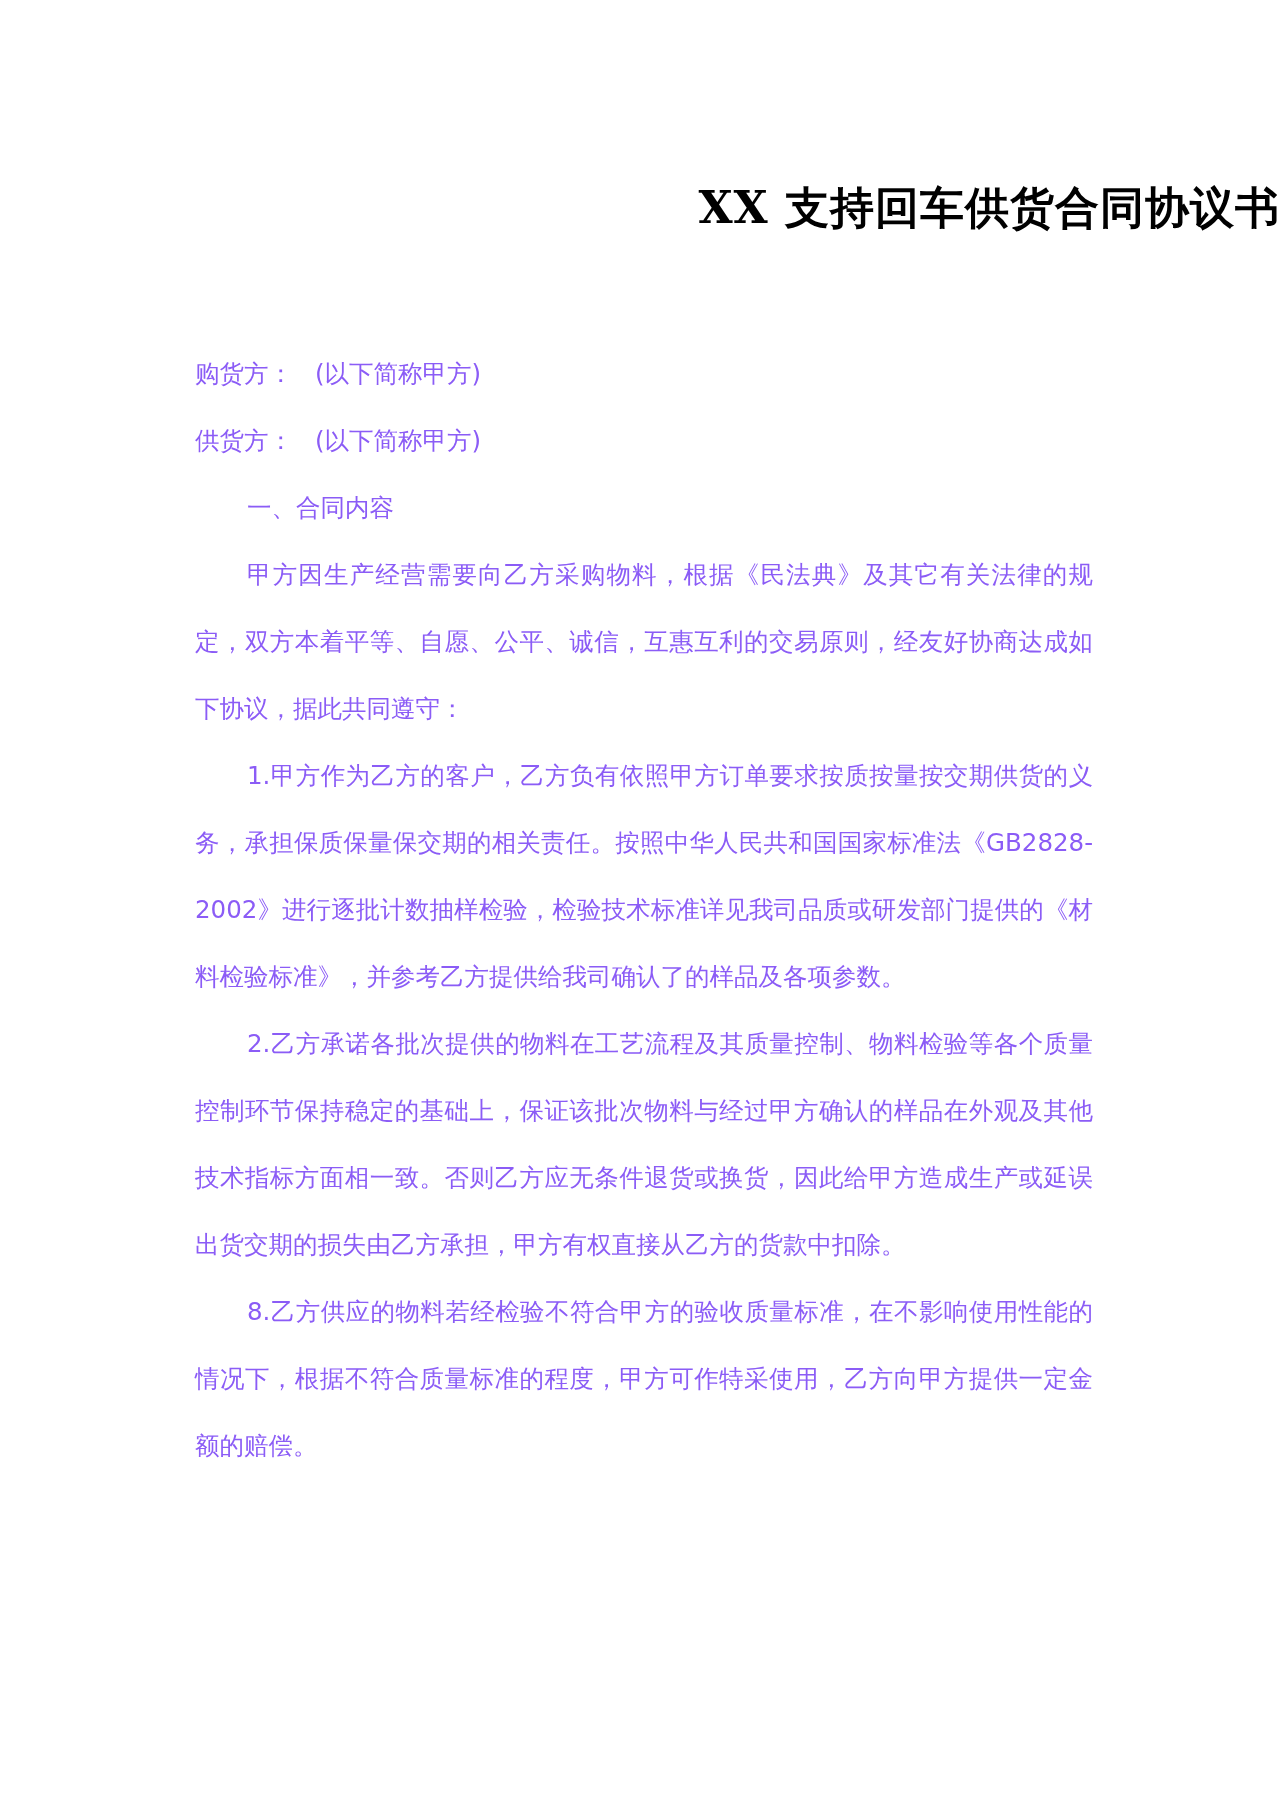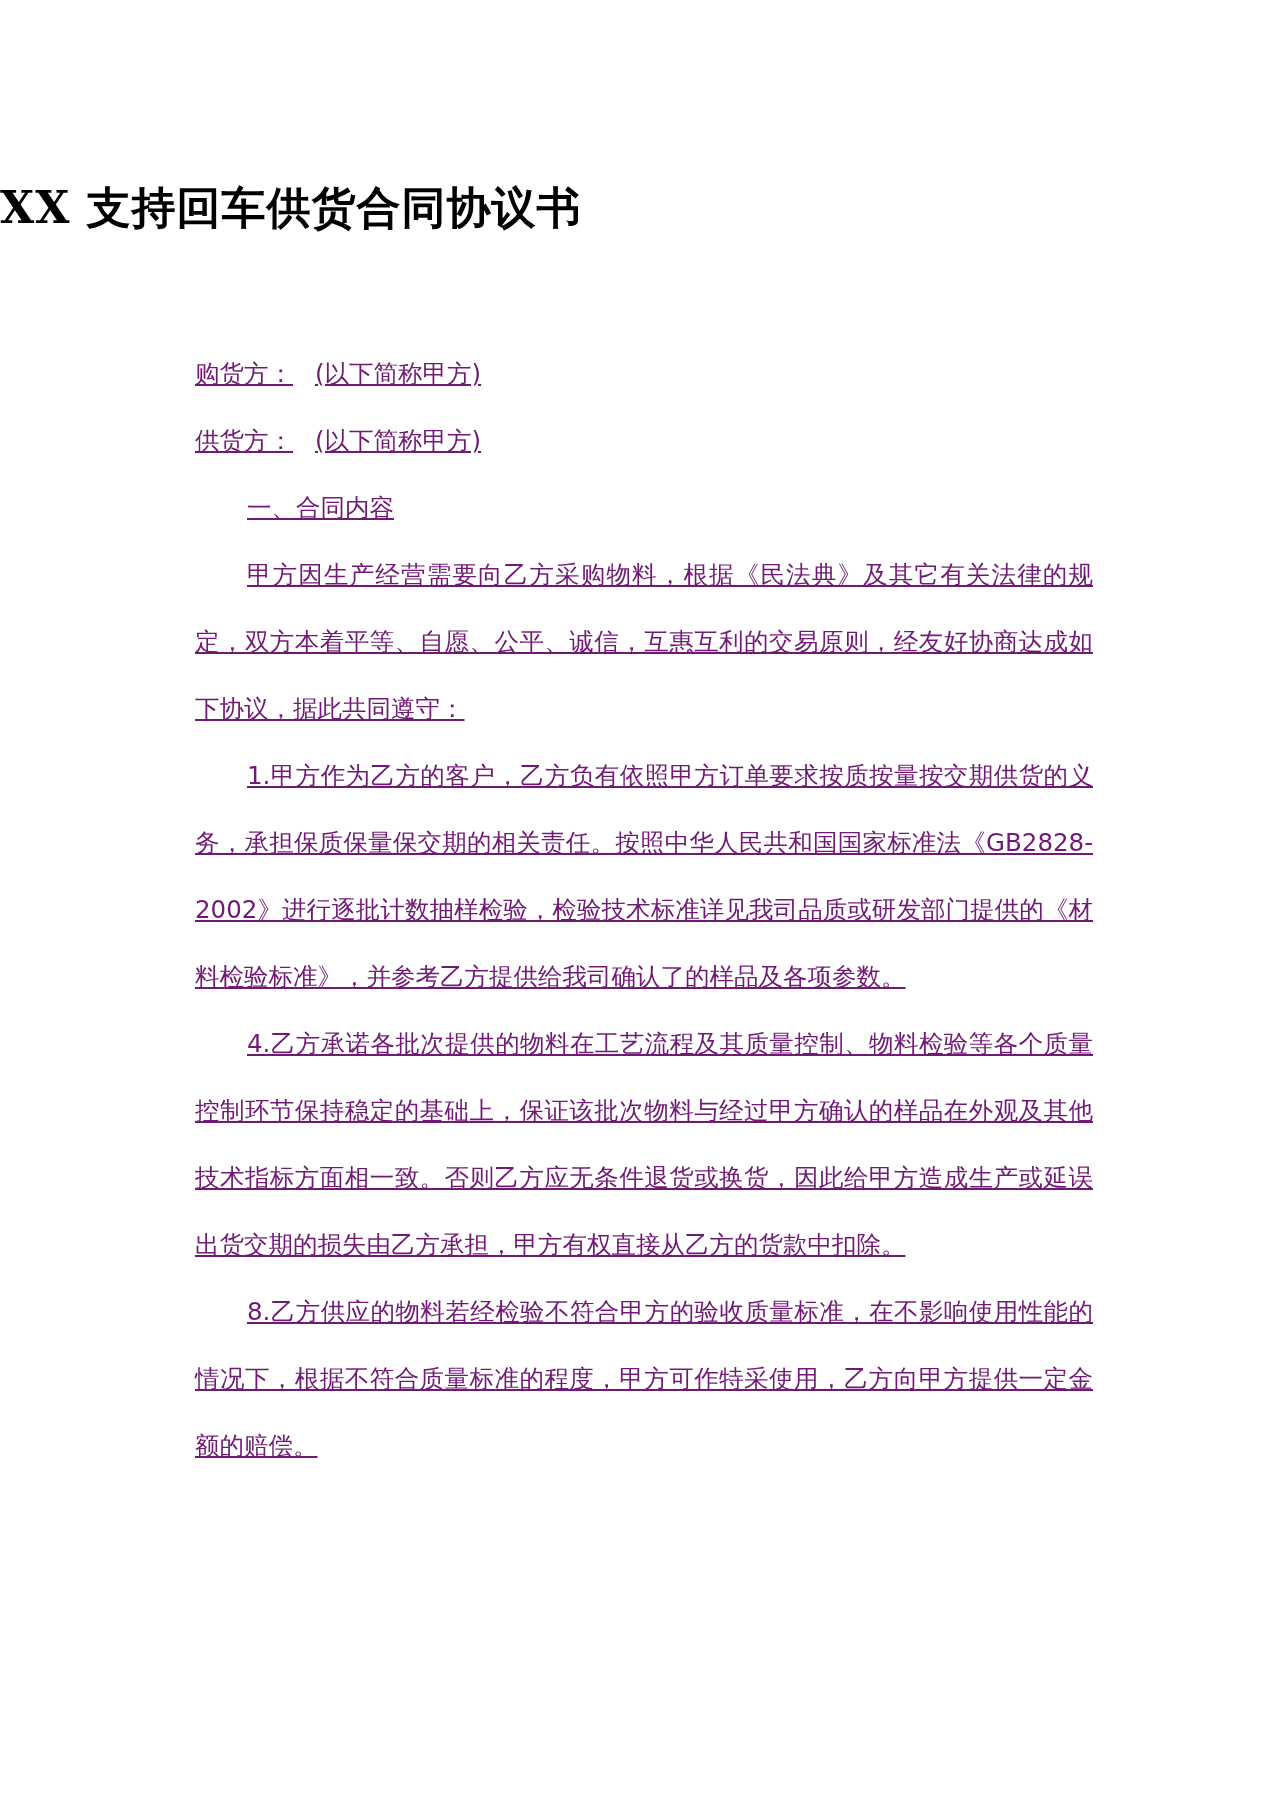--- a/index.html
+++ b/index.html
@@ -1,40 +1,40 @@
 <!DOCTYPE html>
 <html><head>
 <meta charset="utf-8">
 <style>
   html, body { margin: 0; padding: 0; background: #ffffff; }
   body { width: 1280px; height: 1810px; position: relative; overflow: hidden;
          font-family: "DejaVu Serif", "Liberation Serif", serif; color: #111111; }
   .page { position: absolute; left: 0; top: 0; width: 1280px; height: 1810px; background: #ffffff; }
-  .title { position: absolute; left: 0; width: 1280px; top: 178px; text-align: left;
+  .title { position: absolute; left: 0; width: 1280px; top: 178px; text-align: right;
            font-size: 44px; font-weight: bold; letter-spacing: 1px; line-height: 60px;
            font-family: "DejaVu Serif", "Liberation Serif", serif; color: #000; }
   .body { position: absolute; left: 195px; width: 898px; top: 340px;
           font-family: "DejaVu Sans", "Liberation Sans", sans-serif;
-          font-size: 24.5px; line-height: 67px; color: #701a75; text-decoration: underline; }
+          font-size: 24.5px; line-height: 67px; color: #8b5cf6; }
   .para { margin: 0; text-align: justify; text-align-last: left; }
   .indent { text-indent: 52px; }
   .party { white-space: nowrap; }
   .party .gap { display: inline-block; width: 22px; }
 </style>
 </head>
 <body>
 
 <div class="page">
   <div class="title">XX 支持回车供货合同协议书</div>
 
   <div class="body">
     <p class="para party"><span>购货方：</span><span class="gap"></span><span>(以下简称甲方)</span></p>
     <p class="para party"><span>供货方：</span><span class="gap"></span><span>(以下简称甲方)</span></p>
 
     <p class="para indent">一、合同内容</p>
 
     <p class="para indent">甲方因生产经营需要向乙方采购物料，根据《民法典》及其它有关法律的规定，双方本着平等、自愿、公平、诚信，互惠互利的交易原则，经友好协商达成如下协议，据此共同遵守：</p>
 
     <p class="para indent">1.甲方作为乙方的客户，乙方负有依照甲方订单要求按质按量按交期供货的义务，承担保质保量保交期的相关责任。按照中华人民共和国国家标准法《GB2828-2002》进行逐批计数抽样检验，检验技术标准详见我司品质或研发部门提供的《材料检验标准》，并参考乙方提供给我司确认了的样品及各项参数。</p>
-    <p class="para indent">4.乙方承诺各批次提供的物料在工艺流程及其质量控制、物料检验等各个质量控制环节保持稳定的基础上，保证该批次物料与经过甲方确认的样品在外观及其他技术指标方面相一致。否则乙方应无条件退货或换货，因此给甲方造成生产或延误出货交期的损失由乙方承担，甲方有权直接从乙方的货款中扣除。</p>
+    <p class="para indent">2.乙方承诺各批次提供的物料在工艺流程及其质量控制、物料检验等各个质量控制环节保持稳定的基础上，保证该批次物料与经过甲方确认的样品在外观及其他技术指标方面相一致。否则乙方应无条件退货或换货，因此给甲方造成生产或延误出货交期的损失由乙方承担，甲方有权直接从乙方的货款中扣除。</p>
     <p class="para indent">8.乙方供应的物料若经检验不符合甲方的验收质量标准，在不影响使用性能的情况下，根据不符合质量标准的程度，甲方可作特采使用，乙方向甲方提供一定金额的赔偿。</p>
   </div>
 </div>
 
 </body></html>

